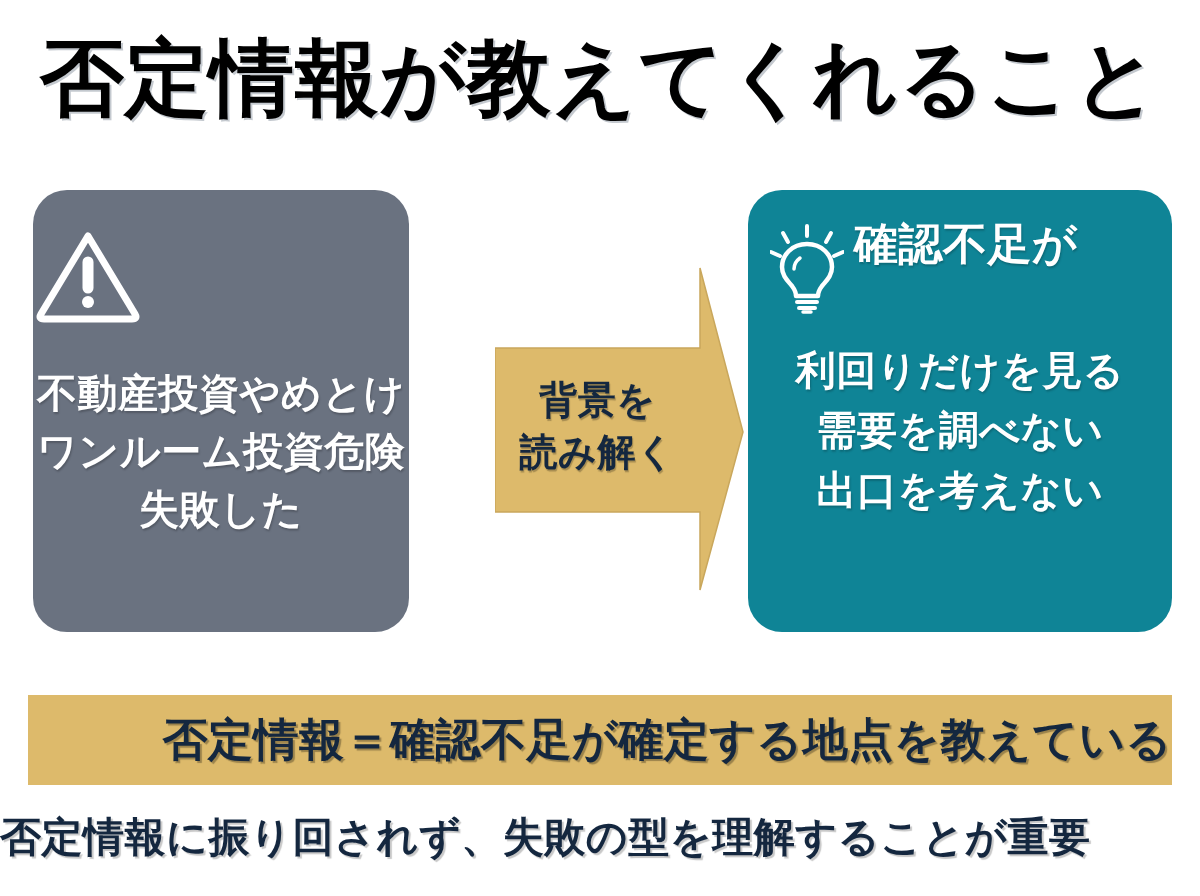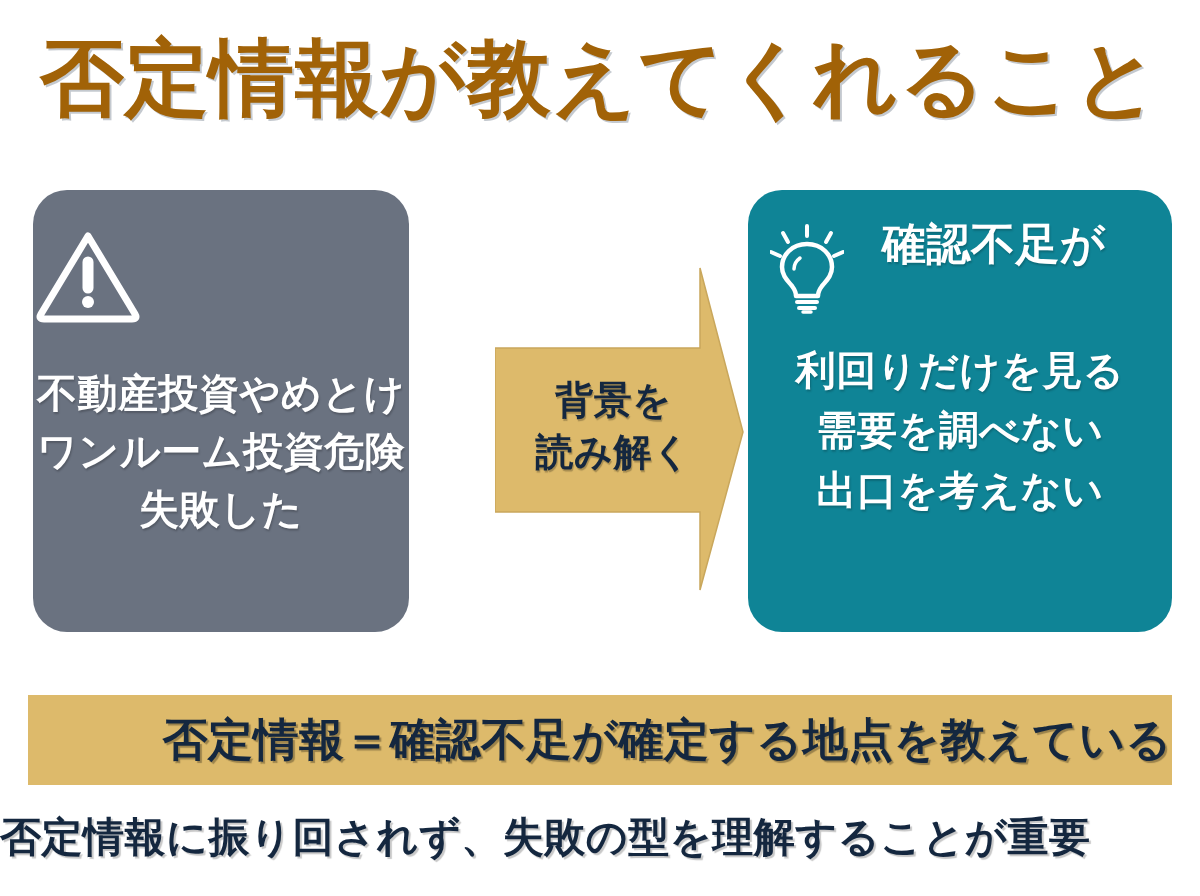--- a/index.html
+++ b/index.html
@@ -26,21 +26,21 @@
   
   .page-title {
     position: absolute;
     left: 0;
     top: 32px;
     width: 1200px;
     text-align: center;
     font-size: 84px;
     line-height: 92px;
     font-weight: 700;
-    color: #a16207;
+    color: #000000;
     letter-spacing: 1px;
     text-shadow: 2px 2px 0 rgba(20, 39, 63, 0.25);
     white-space: nowrap;
   }
 
   
   .card {
     position: absolute;
     border-radius: 34px;
     box-sizing: border-box;
@@ -91,21 +91,20 @@
 
   
   .insight-head {
     display: flex;
     flex-direction: row;
     align-items: flex-start;
     justify-content: flex-start;
     width: 100%;
     padding-left: 6px;
     box-sizing: border-box;
-    gap: 28px;
   }
   .bulb-icon {
     width: 74px;
     height: 92px;
     flex: 0 0 auto;
     margin-top: 6px;
   }
   .insight-title {
     color: #ffffff;
     font-size: 44px;
@@ -135,21 +134,21 @@
   .arrow-wrap {
     position: absolute;
     left: 495px;
     top: 262px;
     width: 252px;
     height: 334px;
   }
   .arrow-shape { display: block; width: 252px; height: 334px; }
   .arrow-label {
     position: absolute;
-    left: 16px;
+    left: 0;
     top: 112px;
     width: 205px;
     text-align: center;
     color: #14273f;
     font-size: 38px;
     line-height: 52px;
     font-weight: 700;
     letter-spacing: 0.5px;
     text-shadow: 1px 2px 1px rgba(0, 0, 0, 0.25);
   }

